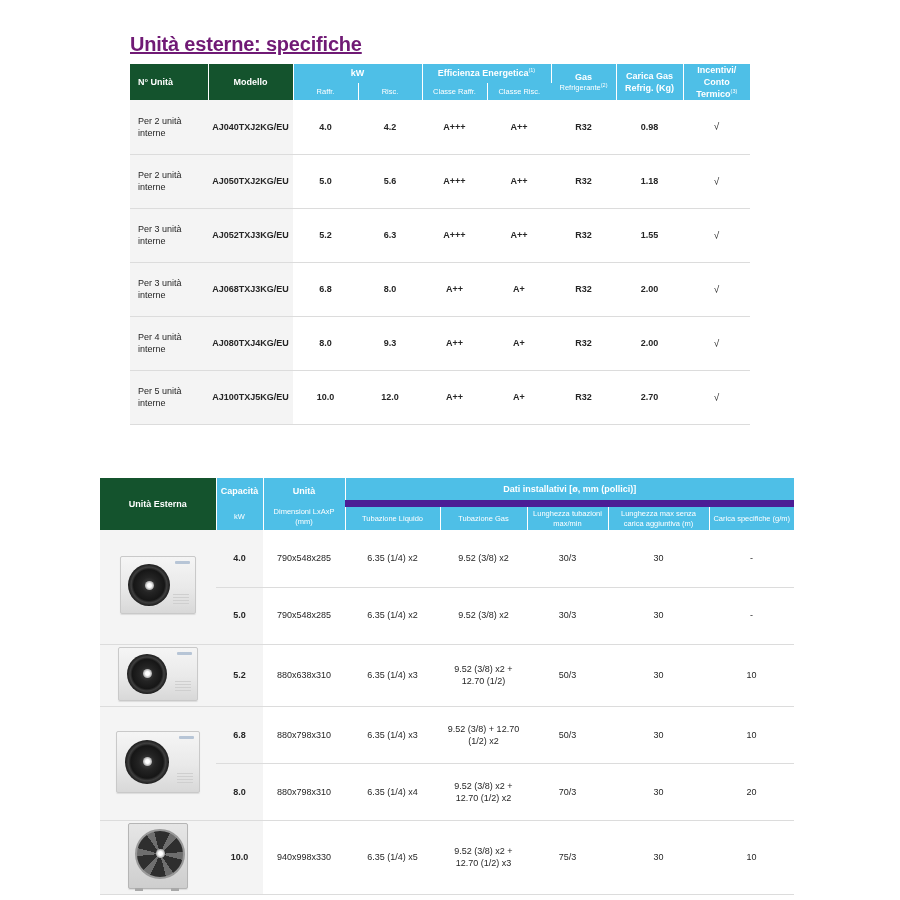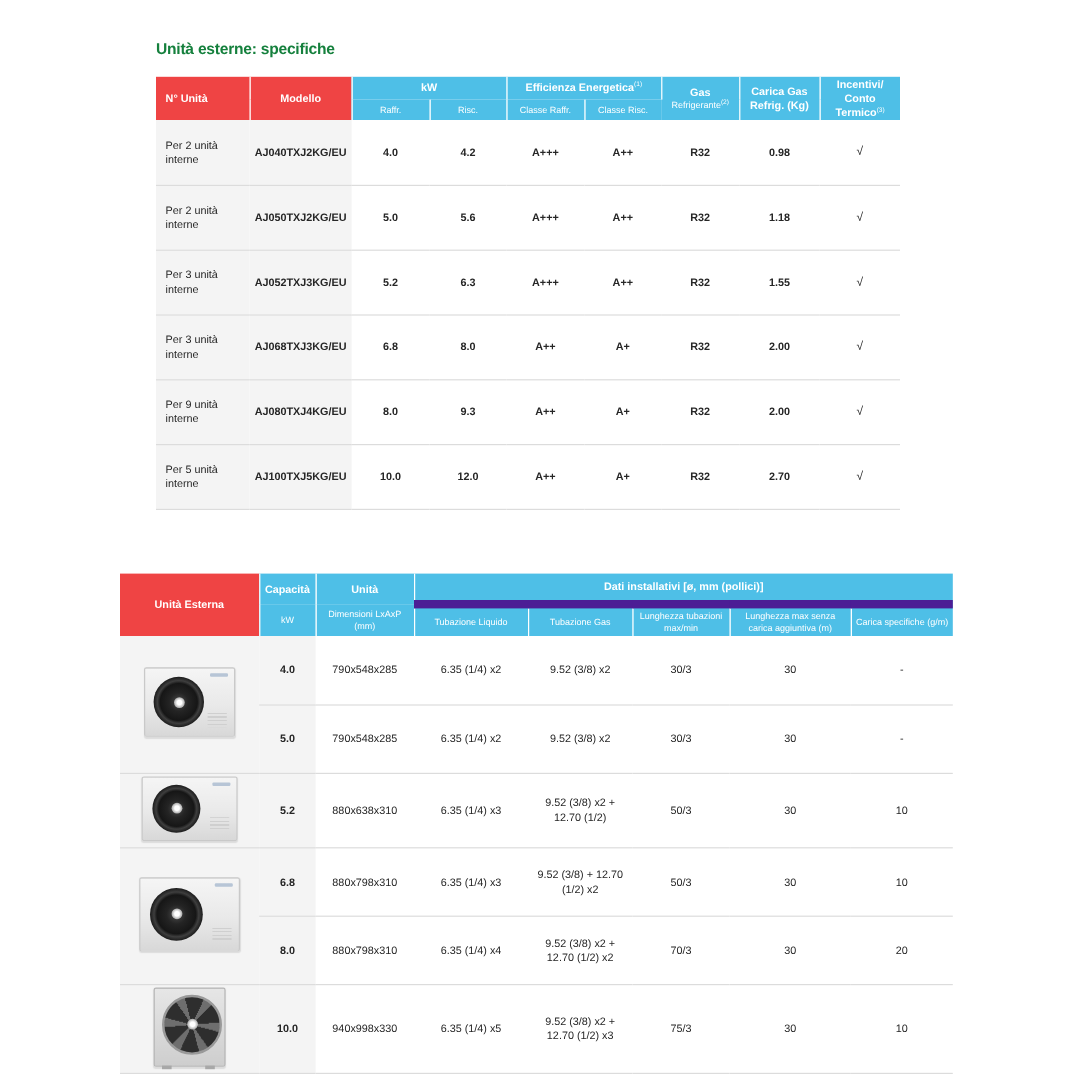--- a/index.html
+++ b/index.html
@@ -1,30 +1,30 @@
 <!DOCTYPE html>
 <html><head>
 <meta charset="utf-8">
 <style>
   html,body{margin:0;padding:0;background:#ffffff;width:900px;height:900px;
     font-family:"Liberation Sans",sans-serif;-webkit-font-smoothing:antialiased;}
   .page{position:relative;width:900px;height:900px;background:#fff;overflow:hidden;}
 
-  .sec-title{position:absolute;font-size:13px;font-weight:700;color:#15803d;letter-spacing:-.2px;}
+  .sec-title{position:absolute;font-size:20px;font-weight:700;color:#701a75;letter-spacing:-.2px;text-decoration:underline;}
   #title1{left:130px;top:33px;}
   #title2{left:100px;top:449px;}
 
   table{border-collapse:collapse;table-layout:fixed;position:absolute;}
   #spec-table{left:130px;top:64px;width:620px;border-bottom:1px solid #dcdcdc;}
   #install-table{left:100px;top:478px;width:694px;border-bottom:1px solid #dcdcdc;}
 
   th{background:#4ebfe7;color:#fff;font-weight:700;padding:0 3px;vertical-align:middle;
      border-right:1px solid #fff;}
   th:last-child{border-right:none;}
-  th.light{background:#ef4444;}
+  th.light{background:#14532d;}
   .grp{font-size:9px;}
   .sub{font-size:7.5px;font-weight:400;line-height:1.3;}
   #spec-table thead tr.row-grp th{height:17px;}
   #spec-table thead tr.row-sub th{height:16px;}
   #install-table thead tr.row-grp th{height:22px;}
   #install-table thead tr.row-sub th{height:23px;}
   th .tier-top{font-size:9px;font-weight:700;margin-bottom:1px;}
   th .tier-sub{font-size:7.5px;font-weight:400;}
   th.banner{border-bottom:7px solid #4c1d95;}
   th.left-pad{text-align:left;padding-left:8px;font-size:9px;}
@@ -146,21 +146,21 @@
         <td class="gray model">AJ068TXJ3KG/EU</td>
         <td class="num">6.8</td>
         <td class="num">8.0</td>
         <td class="num">A++</td>
         <td class="num">A+</td>
         <td class="num">R32</td>
         <td class="num">2.00</td>
         <td class="check">√</td>
       </tr>
       <tr>
-        <td class="gray name-cell">Per 9 unità interne</td>
+        <td class="gray name-cell">Per 4 unità interne</td>
         <td class="gray model">AJ080TXJ4KG/EU</td>
         <td class="num">8.0</td>
         <td class="num">9.3</td>
         <td class="num">A++</td>
         <td class="num">A+</td>
         <td class="num">R32</td>
         <td class="num">2.00</td>
         <td class="check">√</td>
       </tr>
       <tr>

